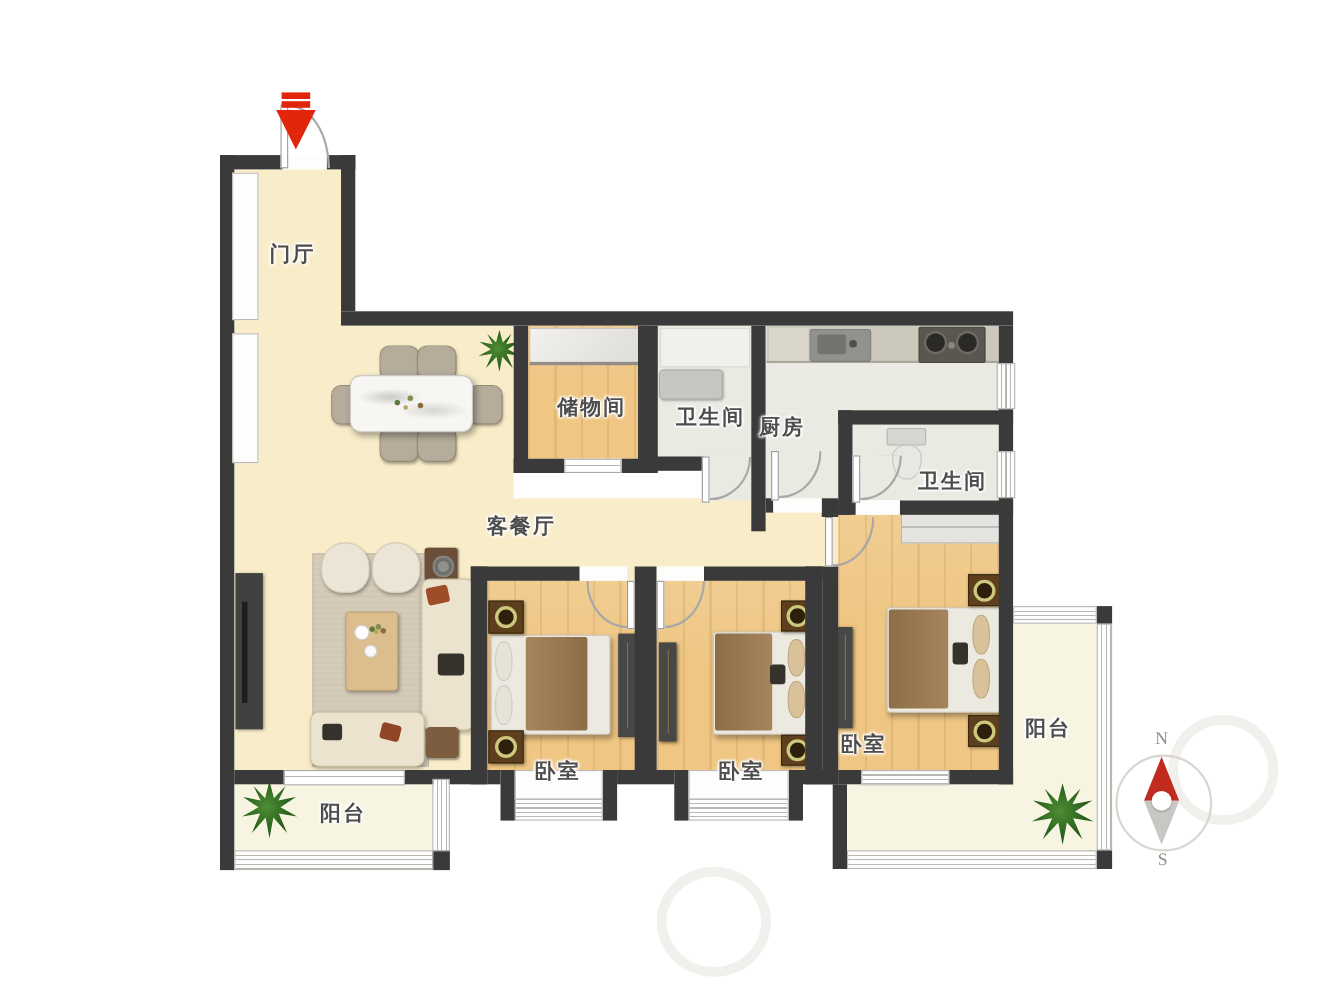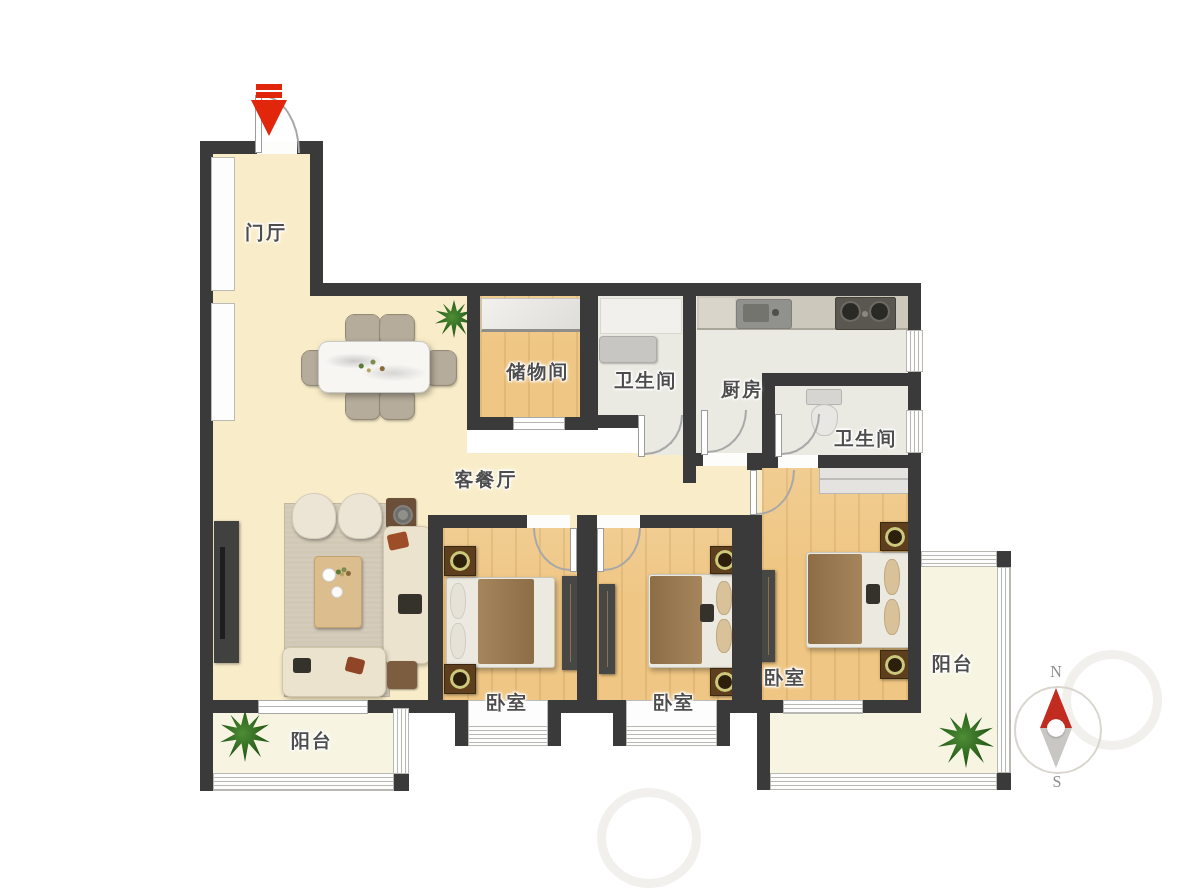--- a/index.html
+++ b/index.html
@@ -261,24 +261,24 @@
 
   <div class="gap" style="left:597px;top:515px;width:43px;height:13px"></div>
   <div class="leaf" style="left:597px;top:528px;width:7px;height:44px"></div>
   <div class="arc arc-br" style="left:604px;top:528px;width:37px;height:43px"></div>
 
   <div class="abs" style="left:256px;top:84px;width:26px;height:6px;background:#e2260b;z-index:50"></div>
   <div class="abs" style="left:256px;top:92px;width:26px;height:6px;background:#e2260b;z-index:50"></div>
   <div class="tri" style="left:251px;top:100px;border-left:18px solid transparent;border-right:18px solid transparent;border-top:36px solid #e2260b;z-index:50"></div>
 
   <span class="label" style="left:266px;top:232px">门厅</span>
-  <span class="label" style="left:486px;top:479px">客餐厅</span>
+  <span class="label" style="left:474px;top:479px">客餐厅</span>
   <span class="label" style="left:538px;top:371px">储物间</span>
   <span class="label" style="left:646px;top:380px">卫生间</span>
-  <span class="label" style="left:742px;top:389px">厨房</span>
+  <span class="label" style="left:711px;top:389px">厨房</span>
   <span class="label" style="left:866px;top:438px">卫生间</span>
   <span class="label" style="left:507px;top:702px">卧室</span>
   <span class="label" style="left:674px;top:702px">卧室</span>
   <span class="label" style="left:785px;top:677px">卧室</span>
   <span class="label" style="left:312px;top:740px">阳台</span>
   <span class="label" style="left:953px;top:663px">阳台</span>
 
   <div class="compass-ring" style="left:1014px;top:686px"></div>
   <div class="tri" style="left:1040px;top:688px;border-left:16px solid transparent;border-right:16px solid transparent;border-bottom:40px solid #c22b20"></div>
   <div class="tri" style="left:1040px;top:728px;border-left:16px solid transparent;border-right:16px solid transparent;border-top:40px solid #c9c7c4"></div>

